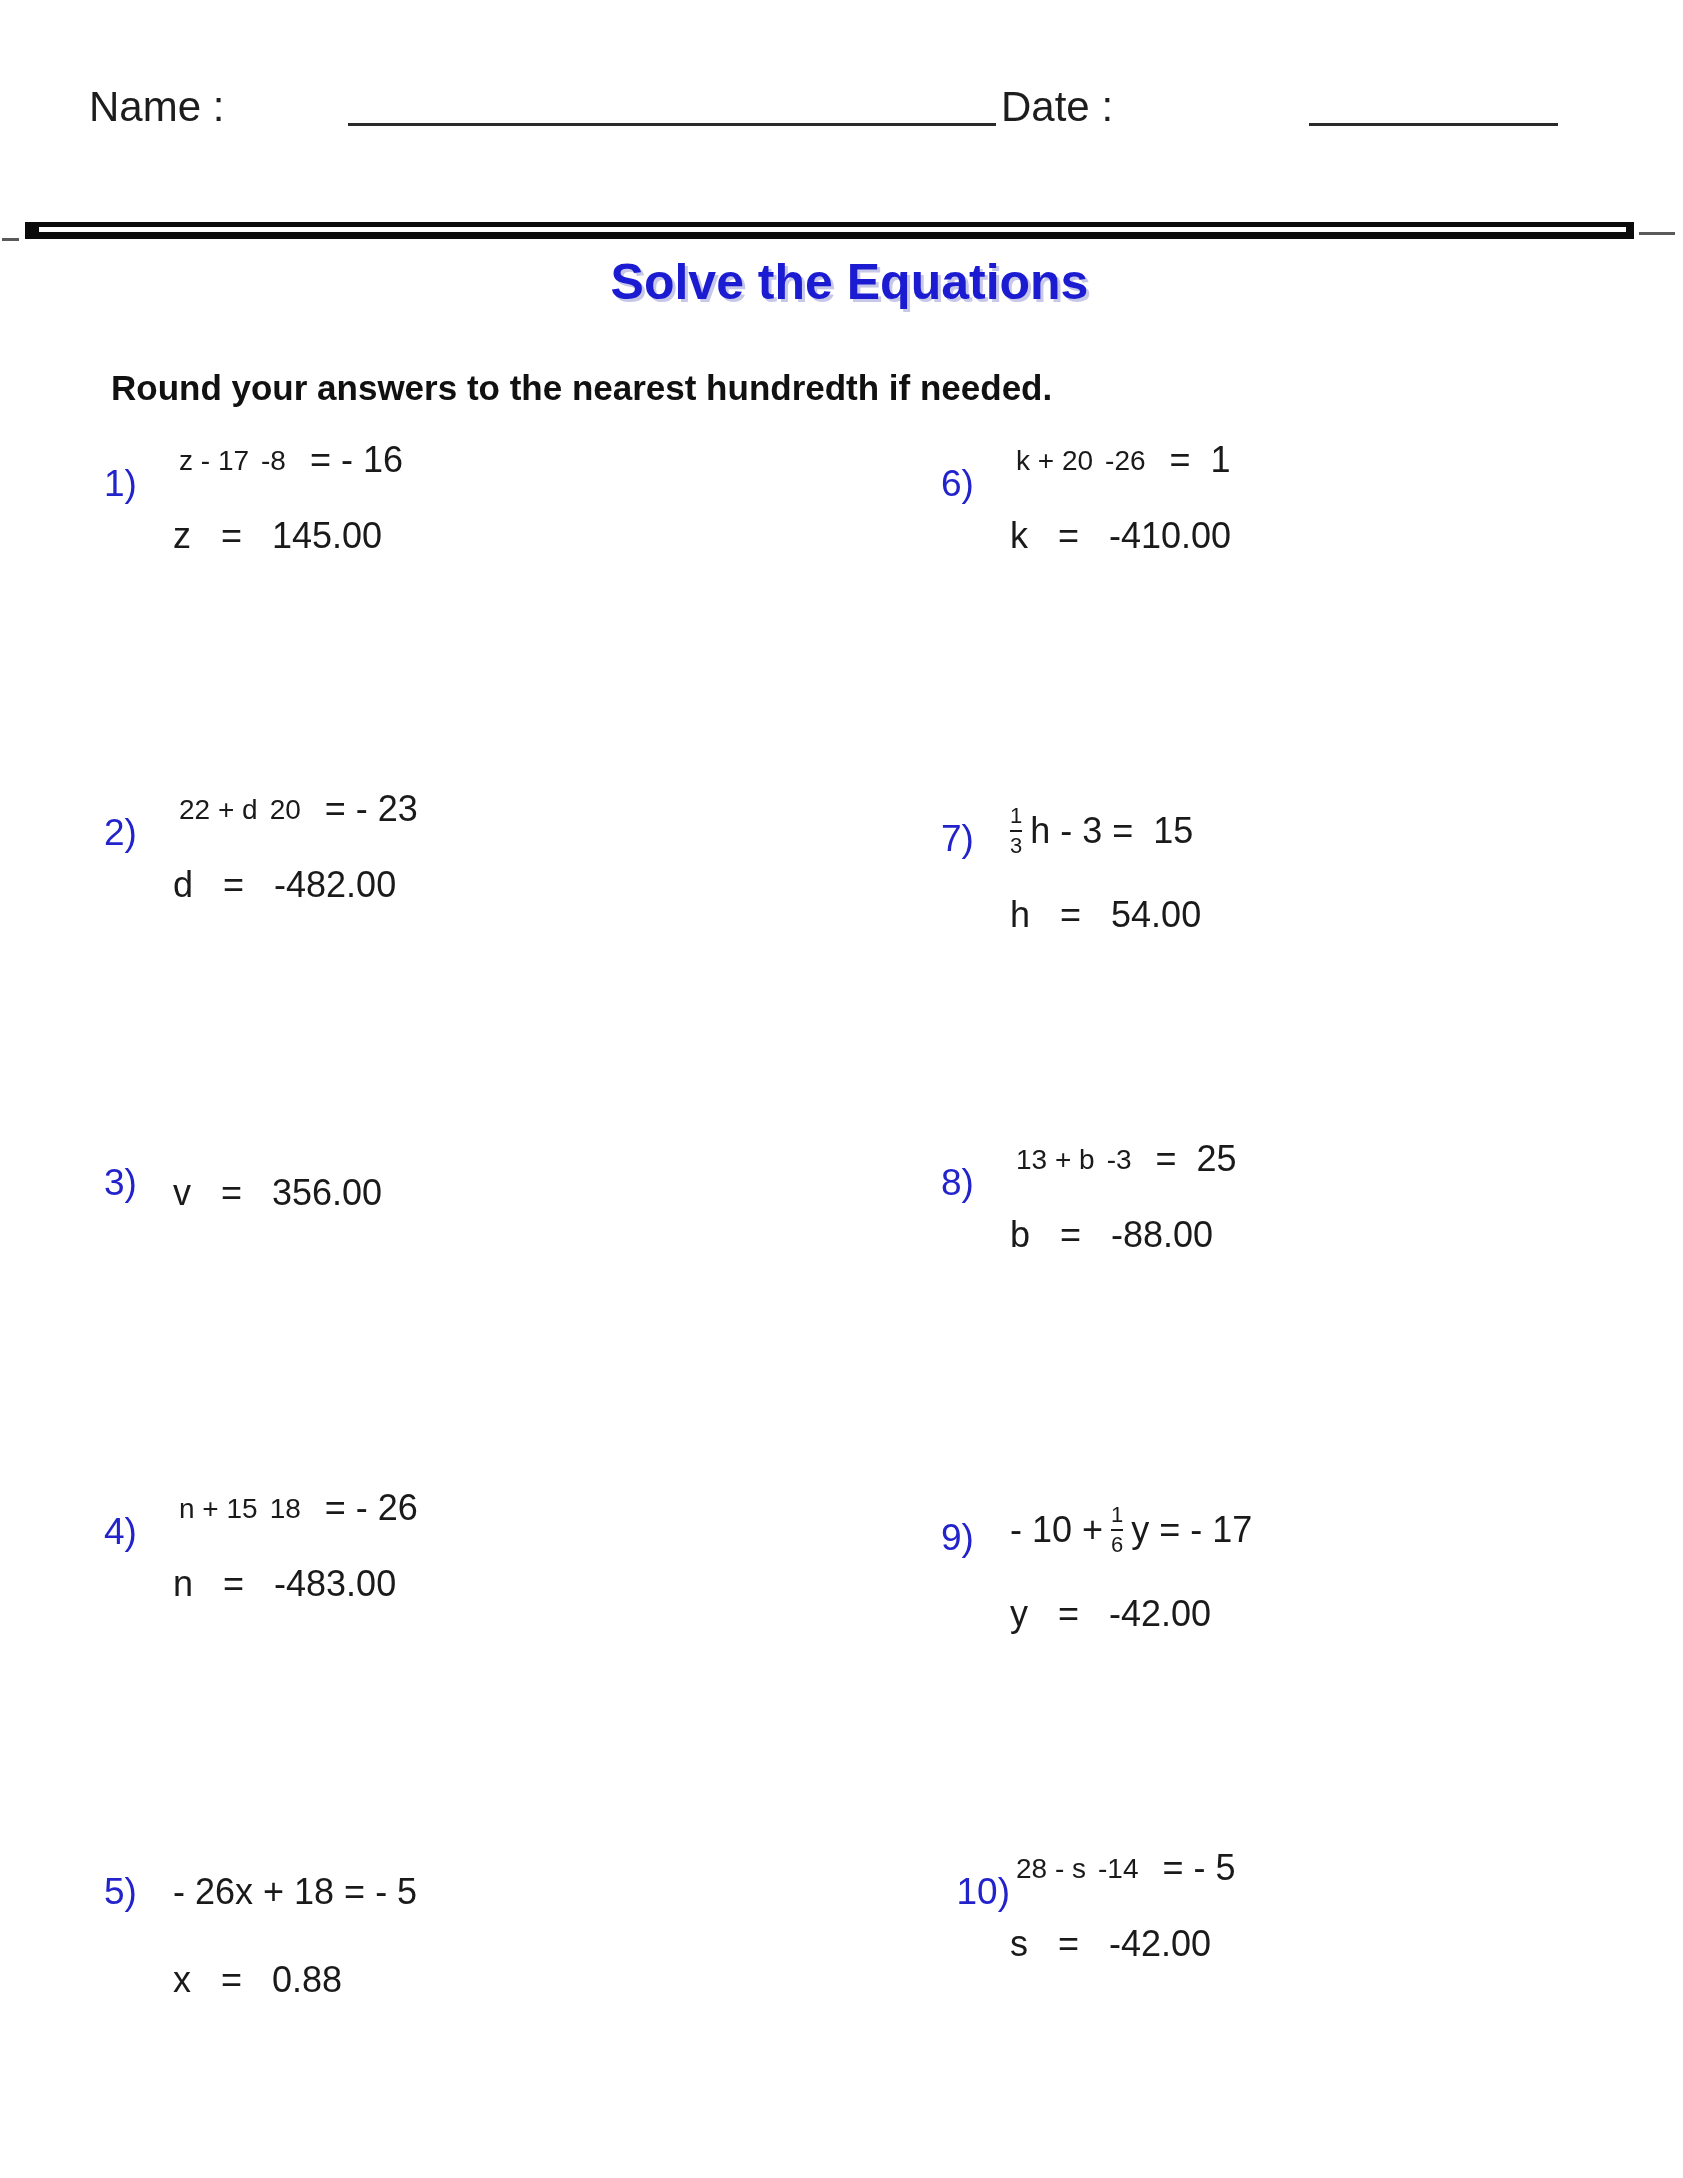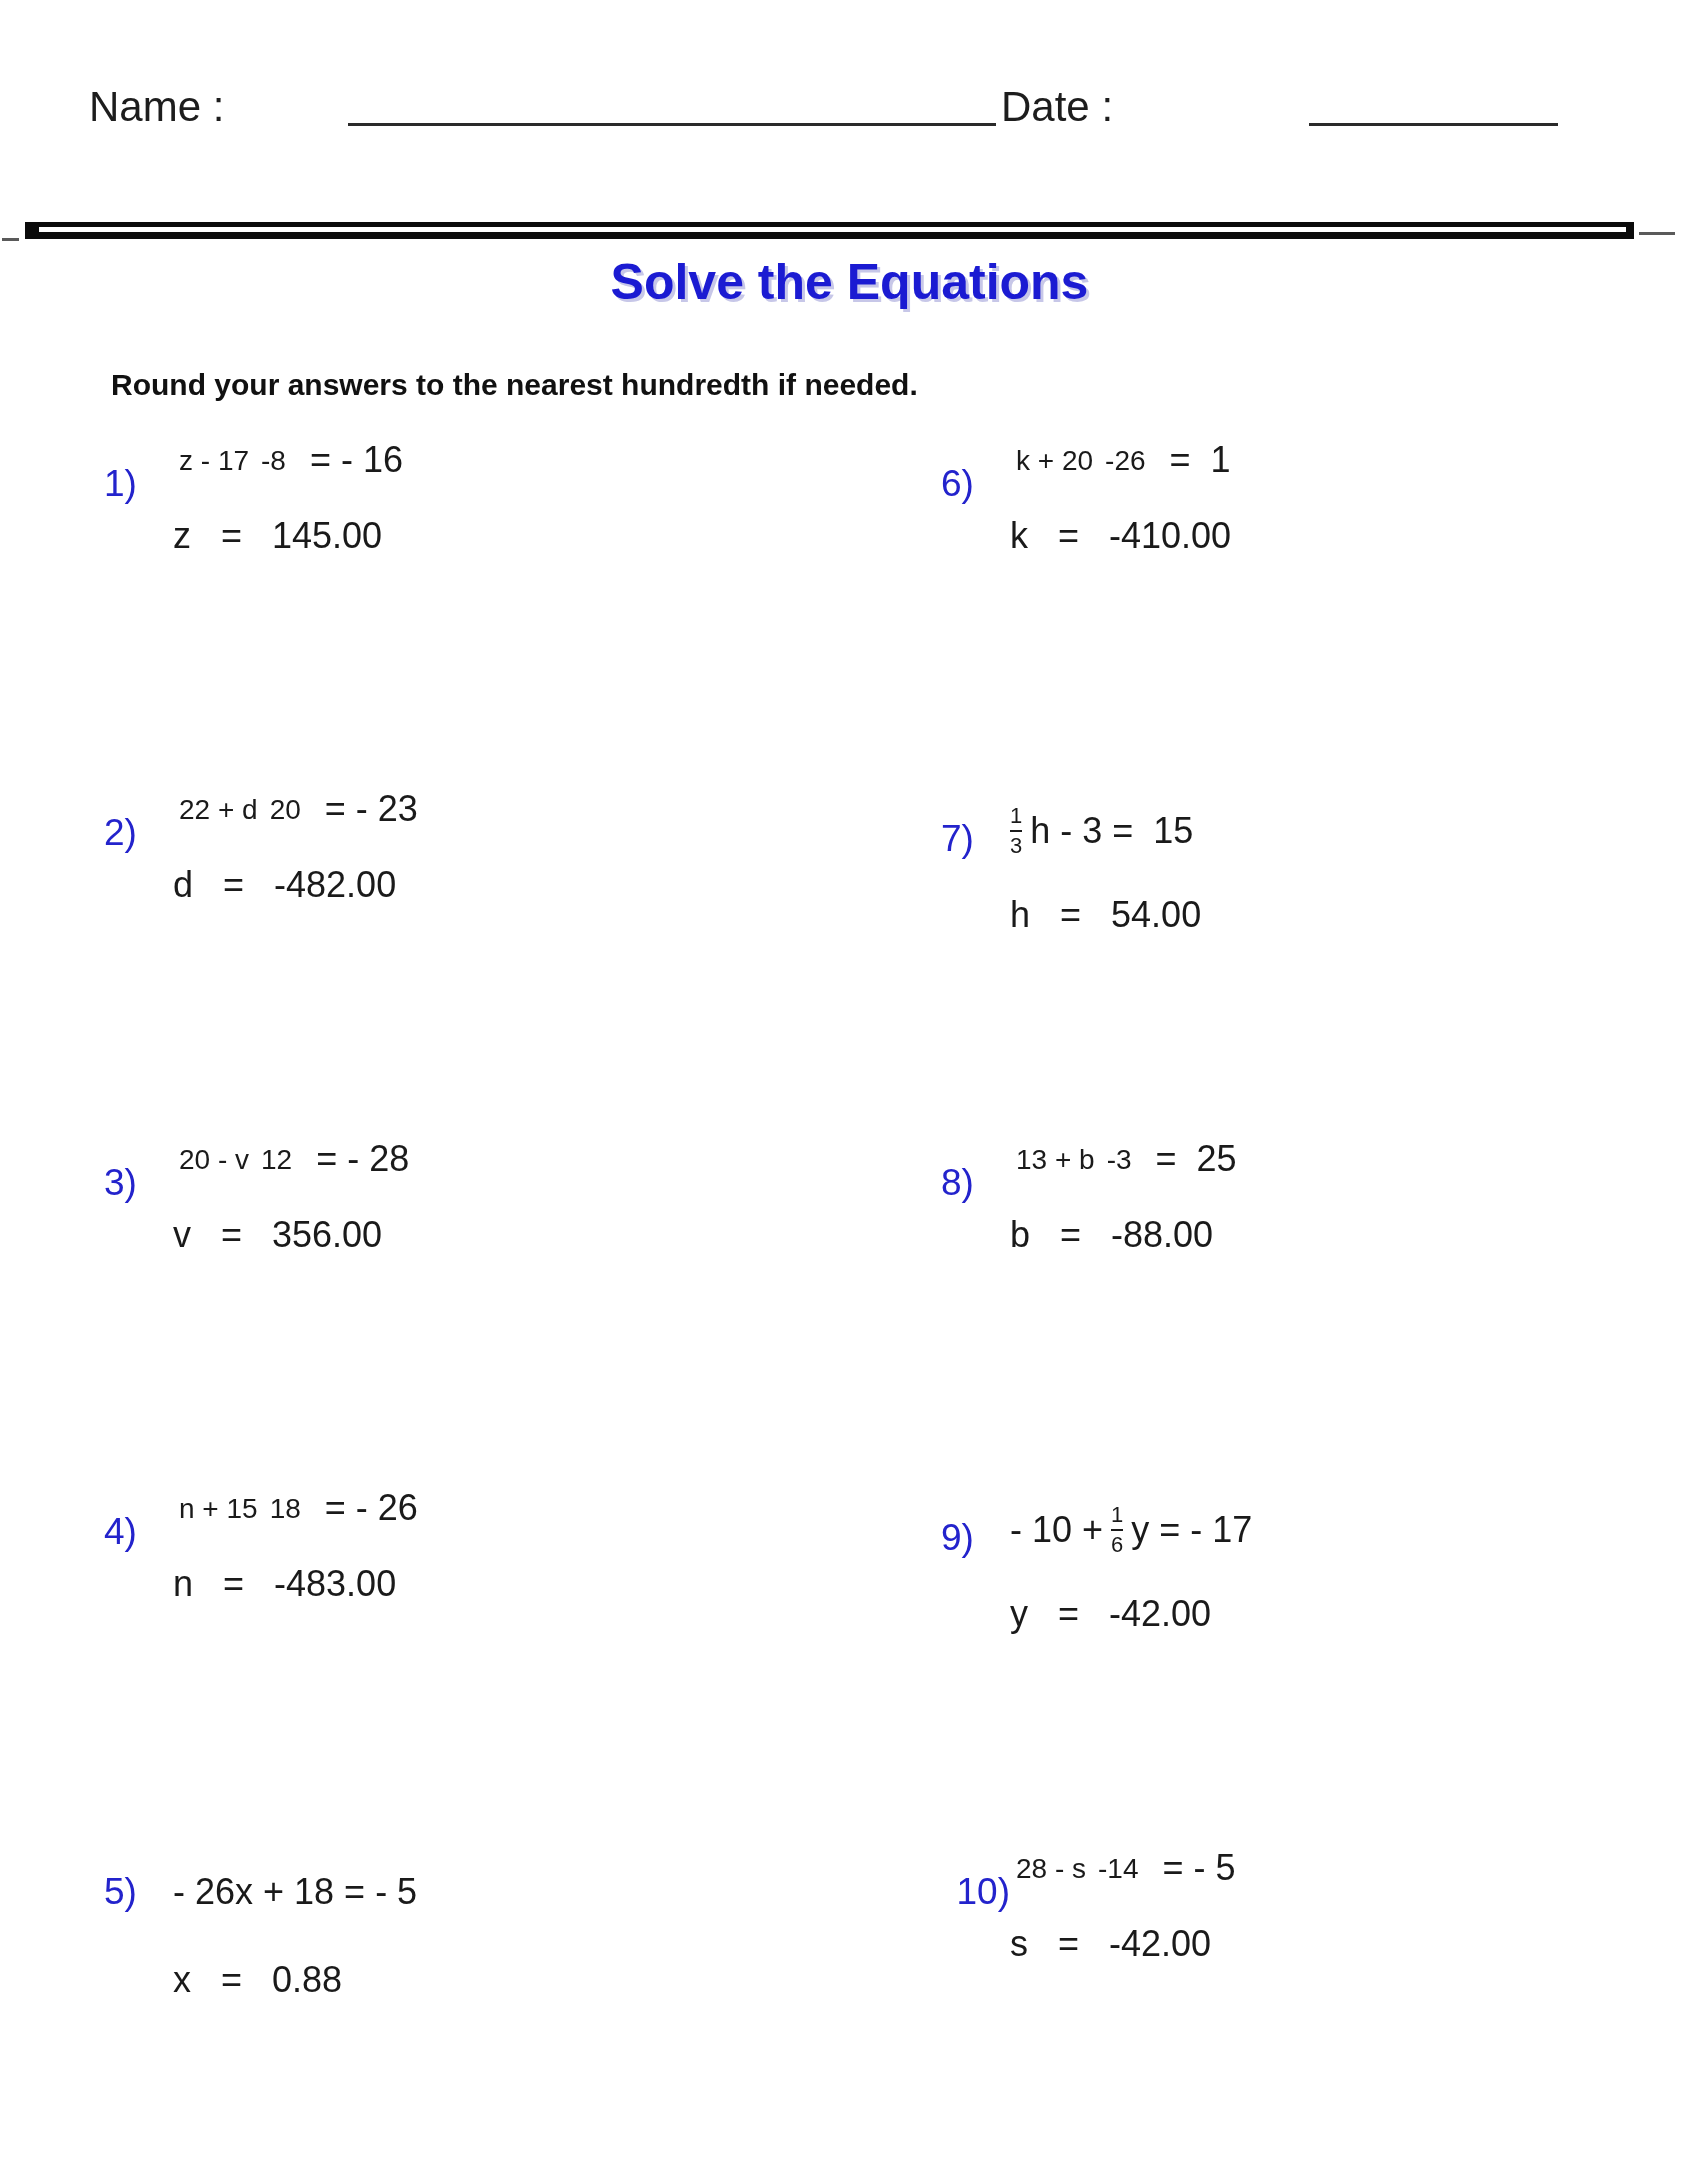--- a/index.html
+++ b/index.html
@@ -15,21 +15,21 @@
   .divider{left:25px;top:222px;width:1609px;height:17px;background:#0b0b0b;}
   .divider-inner{position:absolute;left:14px;right:8px;top:5px;height:5px;background:#ffffff;}
   .dash{height:3px;background:#5a5a5a;}
   
   .title{
     left:0;top:253px;width:1683px;text-align:center;font-size:50px;font-weight:bold;
     letter-spacing:0px;transform:translateX(8px);
     text-shadow:3px 3px 0 #c7c7e8;
   }
   
-  .instruction{left:111px;top:368px;font-size:30px;font-weight:bold;color:#111;}
+  .instruction{left:111px;top:368px;font-size:35px;font-weight:bold;color:#111;}
   
   .prob{position:absolute;display:flex;align-items:flex-start;}
   .pnum{font-size:37px;width:69px;margin-top:24px;flex:0 0 auto;}
   .prob.wide .pnum{width:89px;text-align:right;}
   .pbody{}
   .eqline{display:flex;align-items:center;font-size:36px;white-space:pre;}
   .frac{display:inline-flex;flex-direction:row;align-items:center;min-width:104px;font-size:28px;line-height:33px;}
   .frac .bar{align-self:stretch;border-top:2px solid #1a1a1a;margin:5px 0;height:0;}
   .frac .fnum,.frac .fden{padding:0 6px;}
   .rhs{margin-left:18px;white-space:pre;}
@@ -98,28 +98,20 @@
         <span>d</span>
         <span class="ans-sign">=</span>
         <span>-482.00</span>
       </div>
     </div>
   </div>
 
   <div class="prob" style="left:104px;top:1138px;">
     <div class="pnum" style="color:#2323cc;">3)</div>
     <div class="pbody">
-      <div class="eqline">
-        <span class="frac">
-          <span class="fnum">20 - v</span>
-          <span class="bar"></span>
-          <span class="fden">12</span>
-        </span>
-        <span class="rhs">= - 28</span>
-      </div>
       <div class="answer">
         <span>v</span>
         <span class="ans-sign">=</span>
         <span>356.00</span>
       </div>
     </div>
   </div>
 
   <div class="prob" style="left:104px;top:1487px;">
     <div class="pnum" style="color:#2323cc;">4)</div>

